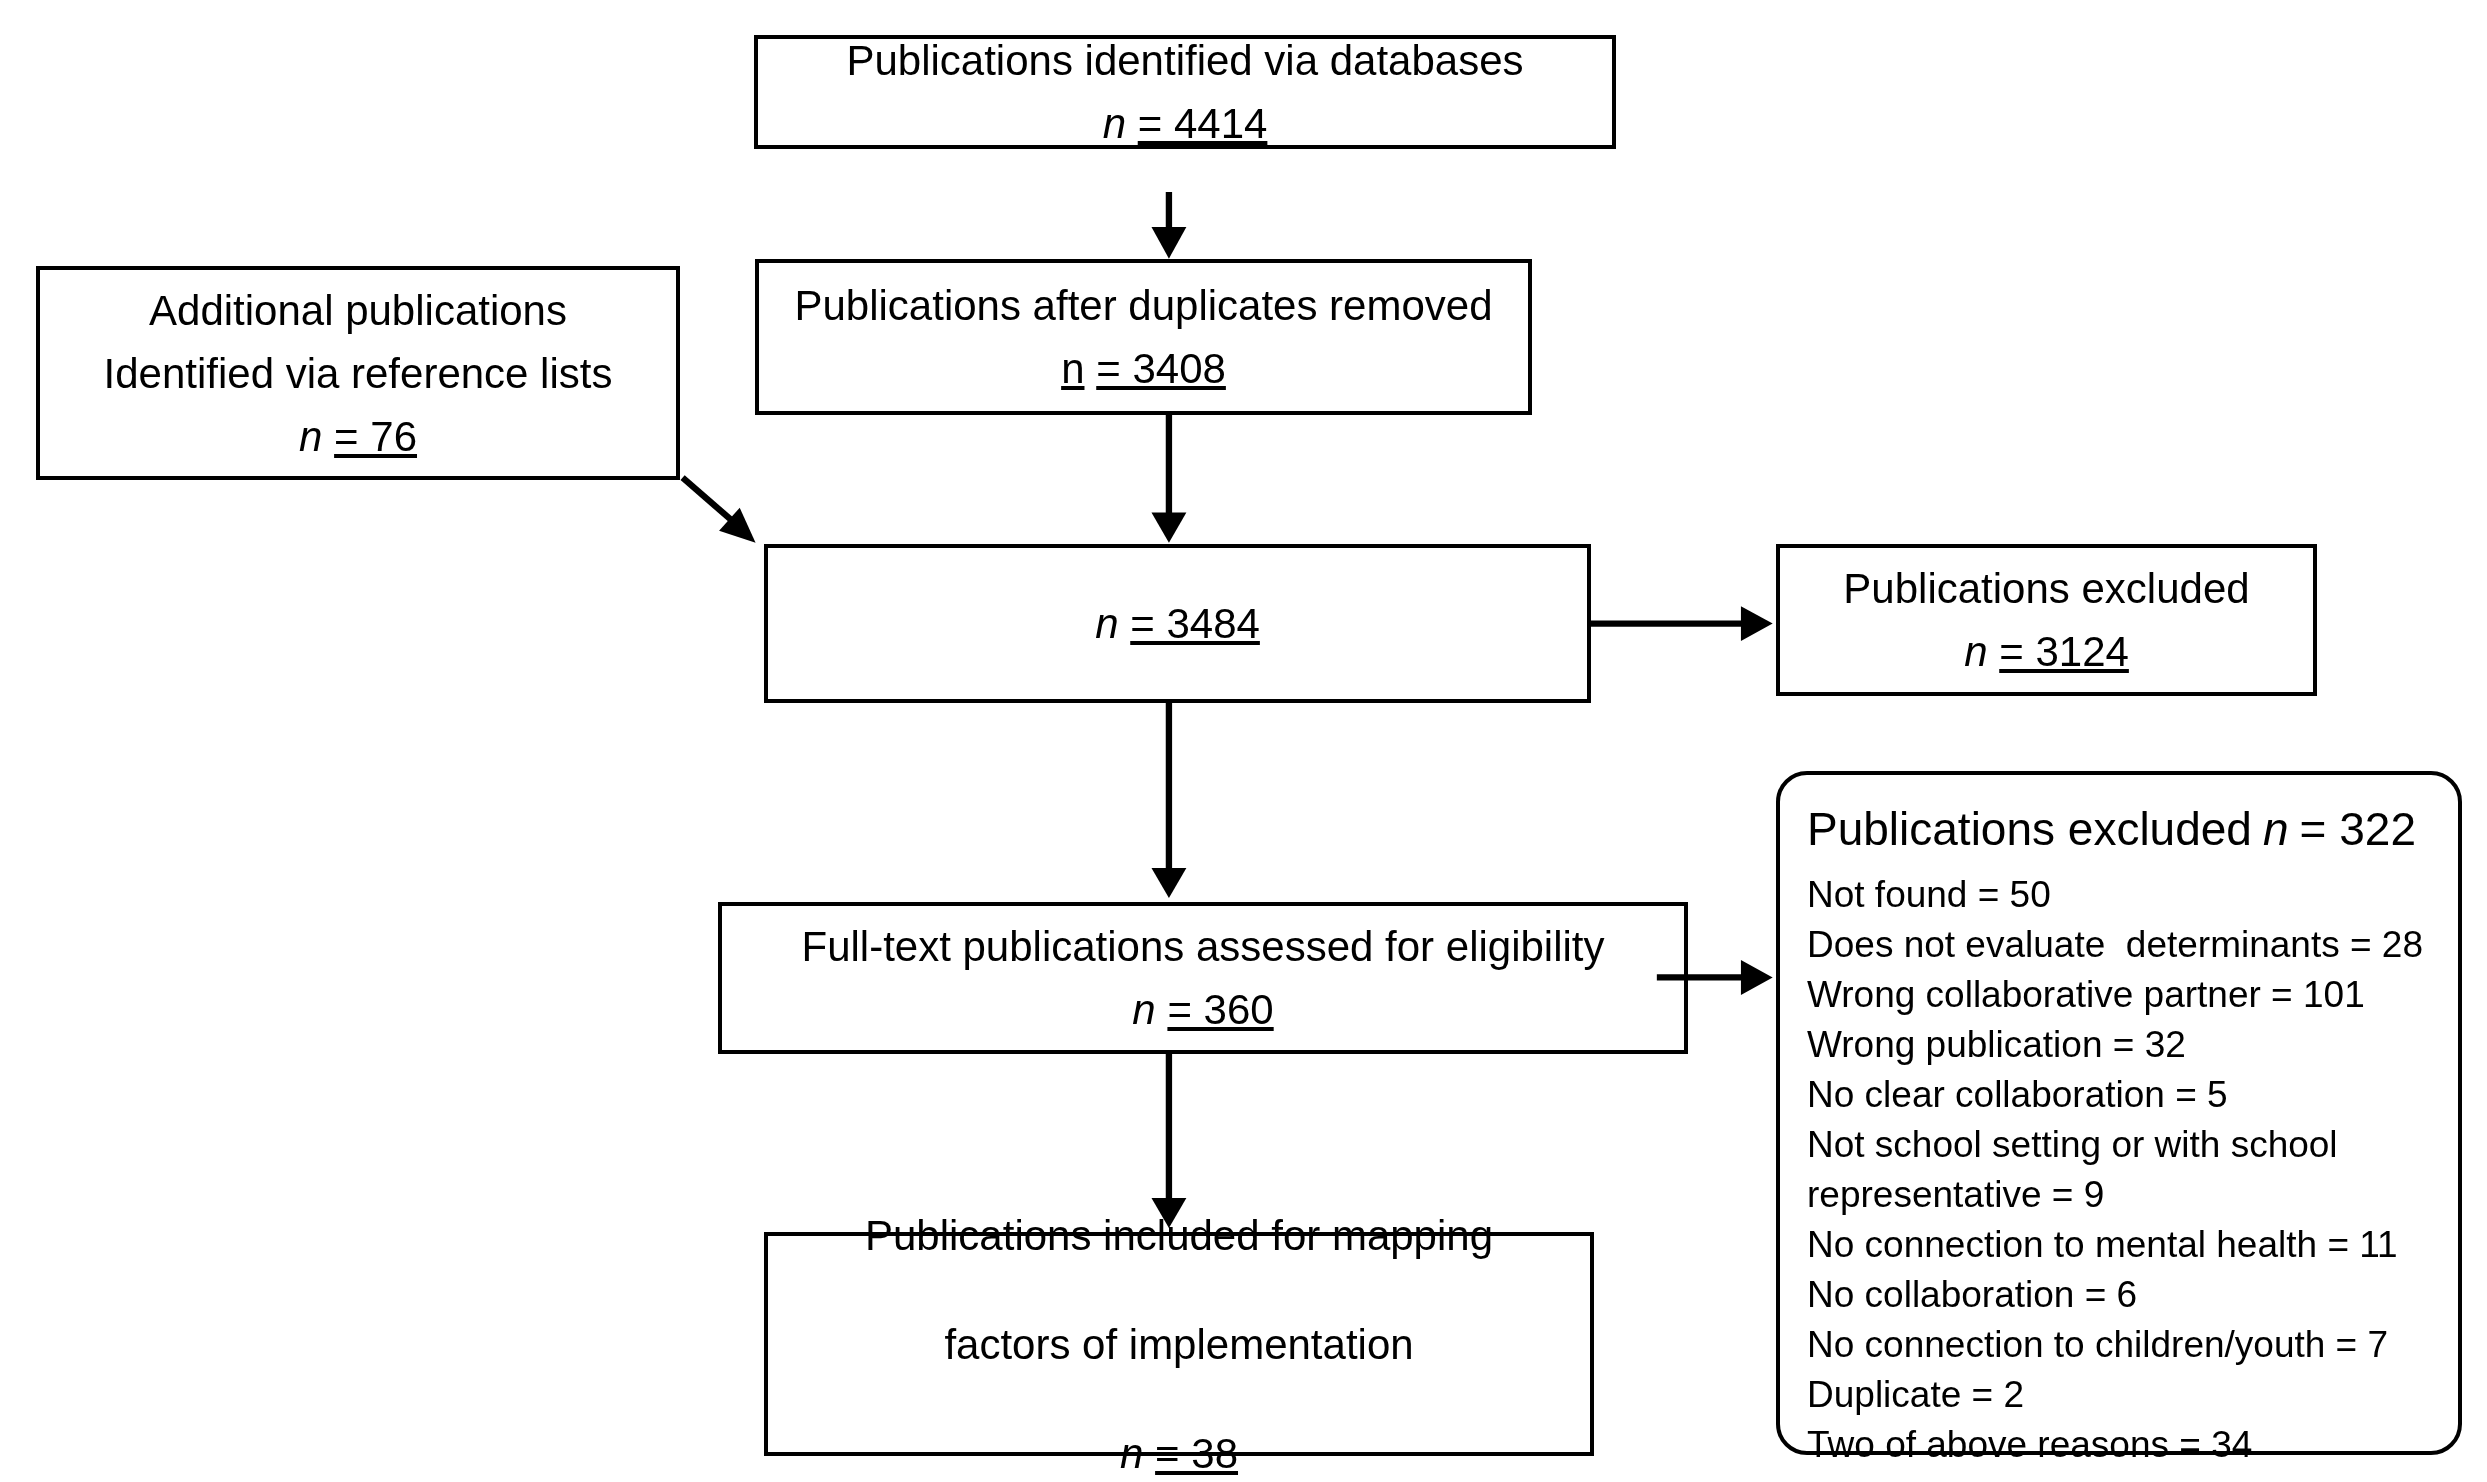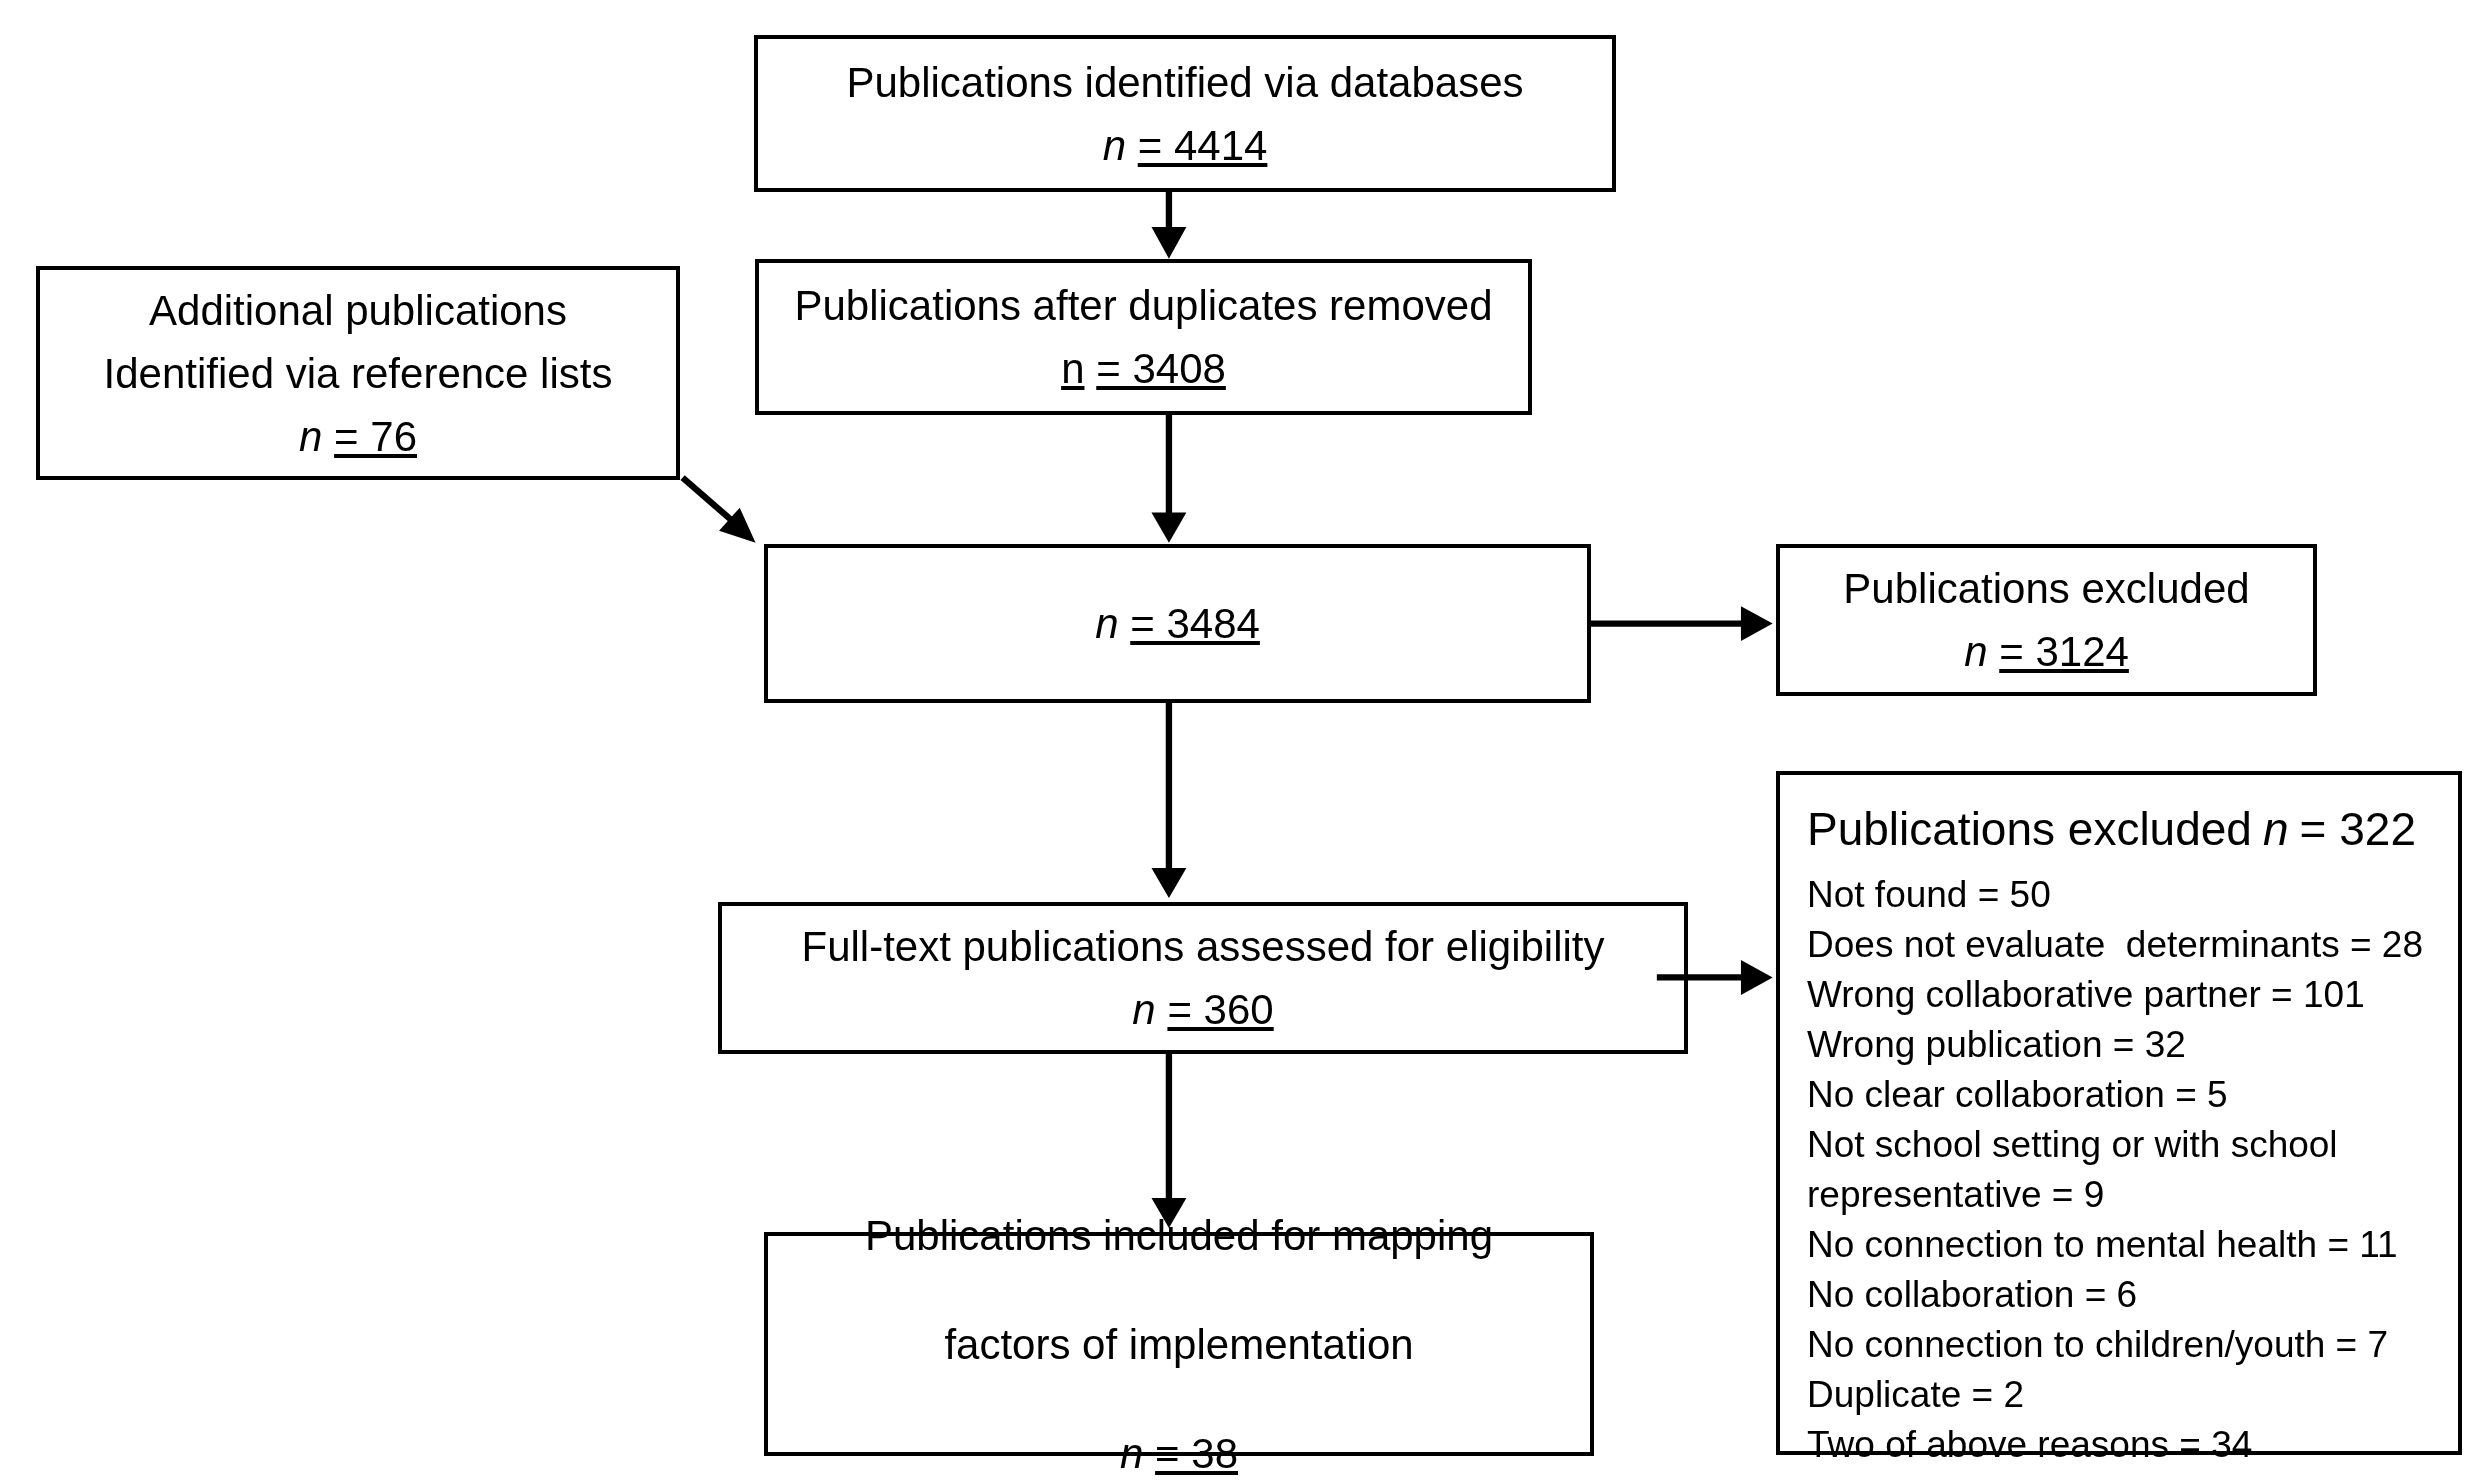--- a/index.html
+++ b/index.html
@@ -63,21 +63,21 @@
     left: 0;
     top: 0;
     pointer-events: none;
   }
 </style>
 </head>
 <body>
 
 <div id="canvas">
 
-  <div class="box" style="left:754px; top:35px; width:862px; height:157px;">
+  <div class="box" style="left:754px; top:35px; width:862px; height:114px;">
     <div class="line">Publications identified via databases</div>
     <div class="nline"><i>n</i><span>= 4414</span></div>
   </div>
 
   <div class="box" style="left:748px; top:259px; width:777px; height:156px;margin-left:7px;">
     <div class="line">Publications after duplicates removed</div>
     <div class="nline"><span class="upright">n</span><span>= 3408</span></div>
   </div>
 
   <div class="box" style="left:36px; top:266px; width:644px; height:214px;">
@@ -93,21 +93,21 @@
   <div class="box" style="left:1776px; top:544px; width:541px; height:152px;">
     <div class="line">Publications excluded</div>
     <div class="nline"><i>n</i><span>= 3124</span></div>
   </div>
 
   <div class="box" style="left:687px; top:902px; width:970px; height:152px;margin-left:31px;">
     <div class="line">Full-text publications assessed for eligibility</div>
     <div class="nline"><i>n</i><span>= 360</span></div>
   </div>
 
-  <div class="box listbox" style="left:1776px; top:771px; width:686px; height:684px;">
+  <div class="box listbox" style="left:1776px; top:771px; width:686px; height:684px;border-radius:31px;">
     <div class="heading"><span>Publications excluded</span><i>n</i><span>= 322</span></div>
     <div class="reason">Not found = 50</div>
     <div class="reason">Does not evaluate  determinants = 28</div>
     <div class="reason">Wrong collaborative partner = 101</div>
     <div class="reason">Wrong publication = 32</div>
     <div class="reason">No clear collaboration = 5</div>
     <div class="reason">Not school setting or with school representative = 9</div>
     <div class="reason">No connection to mental health = 11</div>
     <div class="reason">No collaboration = 6</div>
     <div class="reason">No connection to children/youth = 7</div>

